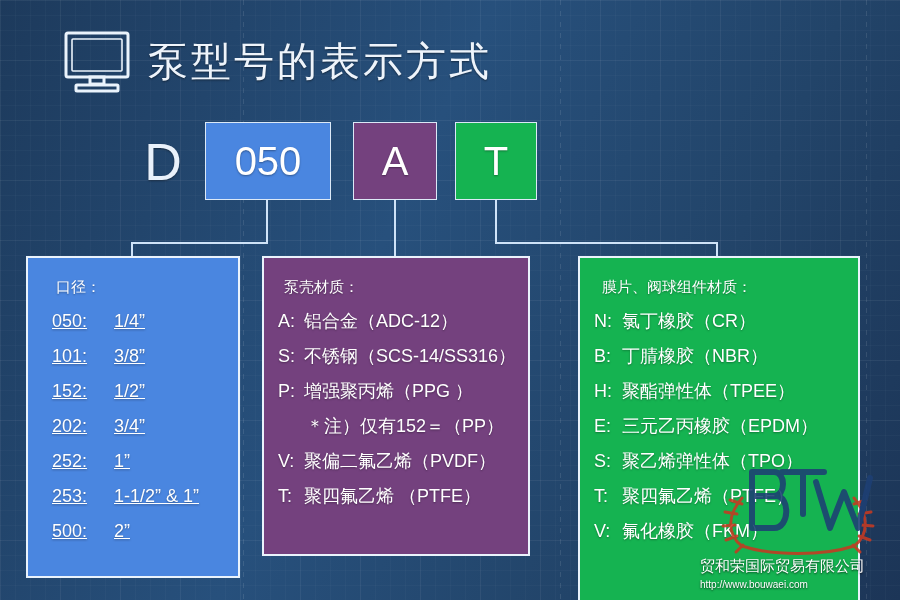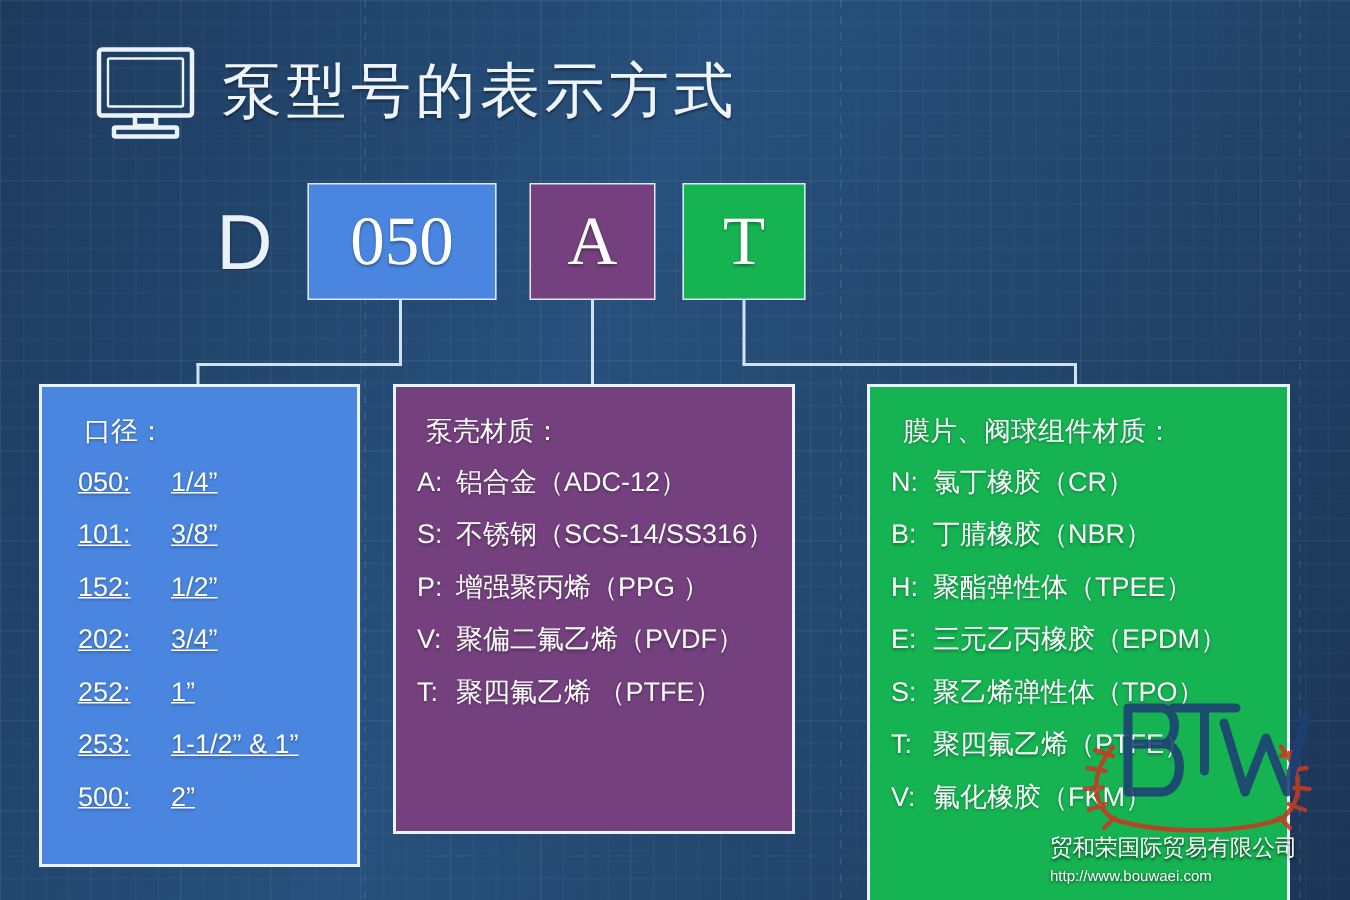--- a/index.html
+++ b/index.html
@@ -73,27 +73,26 @@
     line-height: 74px;
     color: #e9f1fb;
     text-align: center;
     text-shadow: 0 1px 2px rgba(0,0,0,0.4);
   }
   .code-box {
     position: absolute;
     box-sizing: border-box;
     border: 1px solid #dce9f7;
     color: #ffffff;
-    font-size: 46px;
+    font-size: 40px;
     line-height: 1;
     display: flex;
     align-items: center;
     justify-content: center;
     text-shadow: 0 1px 2px rgba(0,0,0,0.35);
-    font-family: Liberation Serif, serif;
   }
   #box-050 { left: 205px; top: 122px; width: 126px; height: 78px; background: #4a86e0; }
   #box-A   { left: 353px; top: 122px; width: 84px;  height: 78px; background: #74417e; }
   #box-T   { left: 455px; top: 122px; width: 82px;  height: 78px; background: #15b351; }
 
   
   .conn {
     position: absolute;
     background: #cfe3f8;
   }
@@ -105,21 +104,21 @@
     border: 2px solid #eaf3fc;
     color: #ffffff;
     padding: 12px 14px 8px 14px;
     overflow: hidden;
   }
   #panel-bore    { left: 26px;  top: 256px; width: 214px; height: 322px; background: #4a86e0; }
   #panel-casing  { left: 262px; top: 256px; width: 268px; height: 300px; background: #74417e; }
   #panel-dia     { left: 578px; top: 256px; width: 282px; height: 348px; background: #15b351; }
 
   .panel-title {
-    font-size: 18px;
+    font-size: 15px;
     line-height: 34px;
     white-space: nowrap;
     text-shadow: 0 1px 2px rgba(0,0,0,0.35);
   }
   .row {
     display: flex;
     font-size: 18px;
     line-height: 35px;
     white-space: nowrap;
     text-shadow: 0 1px 2px rgba(0,0,0,0.35);
@@ -243,20 +242,24 @@
       <span class="val">铝合金（ADC-12）</span>
     </div>
     <div class="row">
       <span class="key">S:</span>
       <span class="val">不锈钢（SCS-14/SS316）</span>
     </div>
     <div class="row">
       <span class="key">P:</span>
       <span class="val">增强聚丙烯（PPG ）</span>
     </div>
+    <div class="row note">
+      <span class="key"></span>
+      <span class="val">＊注）仅有152＝（PP）</span>
+    </div>
     <div class="row">
       <span class="key">V:</span>
       <span class="val">聚偏二氟乙烯（PVDF）</span>
     </div>
     <div class="row">
       <span class="key">T:</span>
       <span class="val">聚四氟乙烯 （PTFE）</span>
     </div>
   </div>
 

